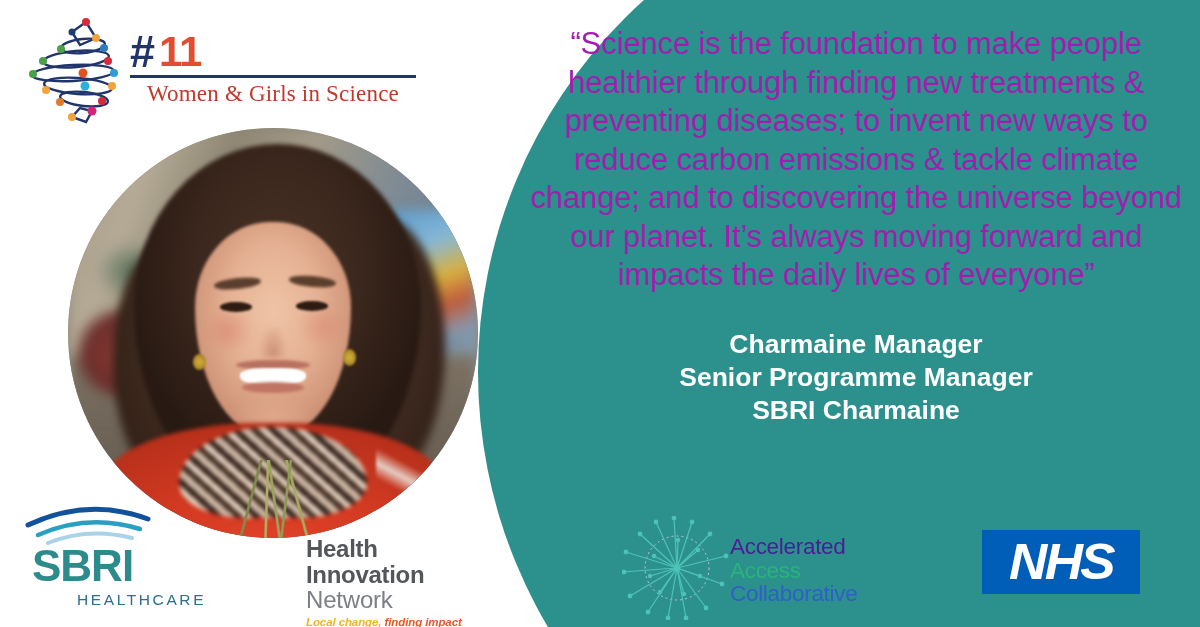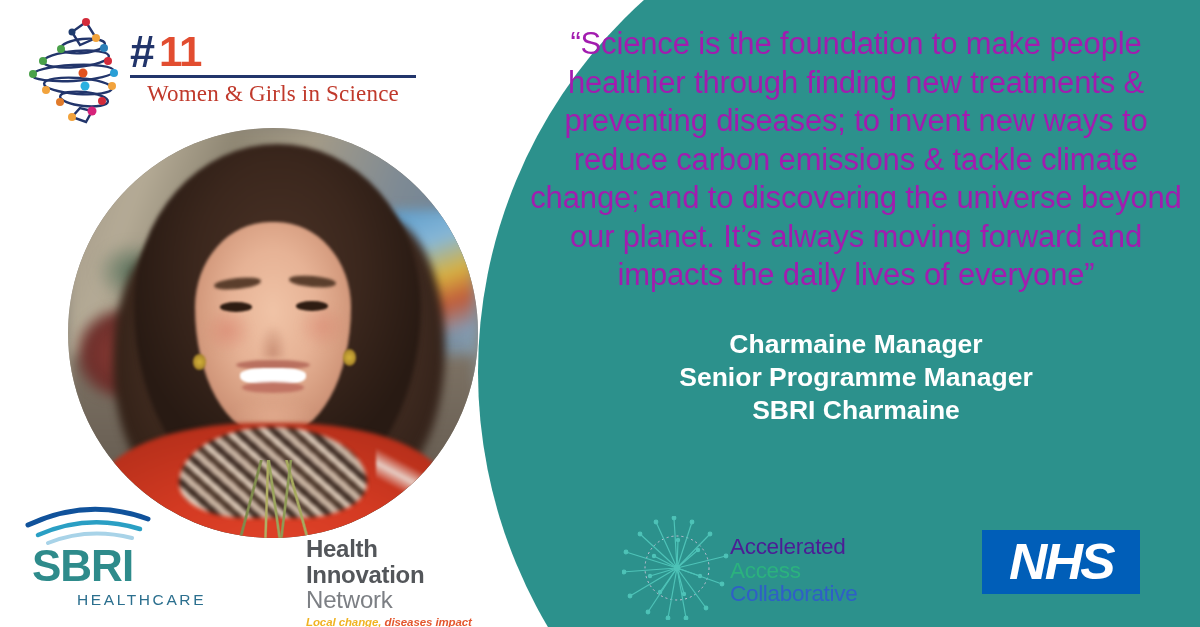--- a/index.html
+++ b/index.html
@@ -392,21 +392,21 @@
     </svg>
     <div class="sbri-word">SBRI</div>
     <div class="sbri-sub">HEALTHCARE</div>
   </div>
 
   <div class="hin-logo">
     <div class="hin-l1">Health</div>
     <div class="hin-l2">Innovation</div>
     <div class="hin-l3">Network</div>
     <div class="hin-tag">
-      <span class="t1">Local change,</span><span class="t2"> diseases impact</span>
+      <span class="t1">Local change,</span><span class="t2"> finding impact</span>
     </div>
   </div>
 
   <div class="aac-logo">
     <svg class="aac-burst" viewBox="0 0 110 104">
       <circle cx="55" cy="52" r="32" fill="none" stroke="#c9c2d8" stroke-width="1" stroke-dasharray="2 3"></circle>
       <g stroke="#4ec3b8" stroke-width="1.2" fill="#4ec3b8">
         <line x1="55" y1="52" x2="52" y2="2"></line>
           <circle cx="52" cy="2" r="1.8"></circle>
         <line x1="55" y1="52" x2="70" y2="6"></line>

